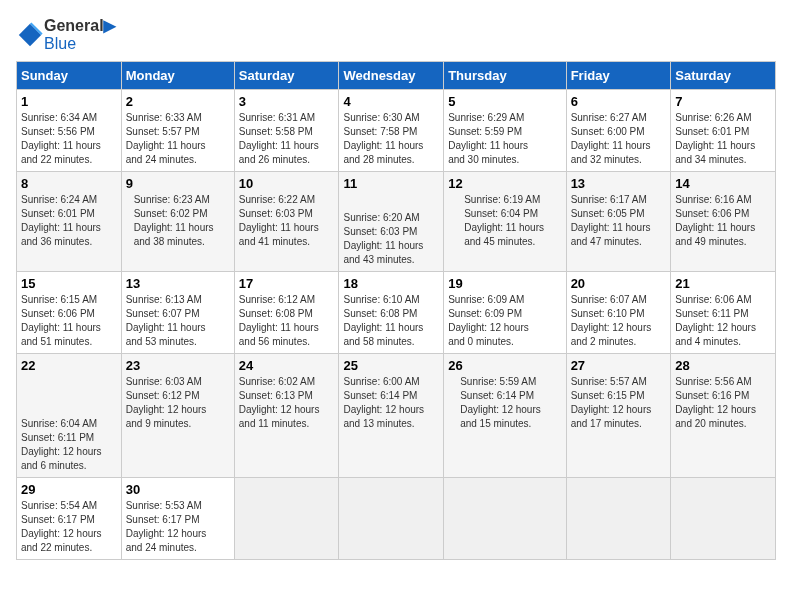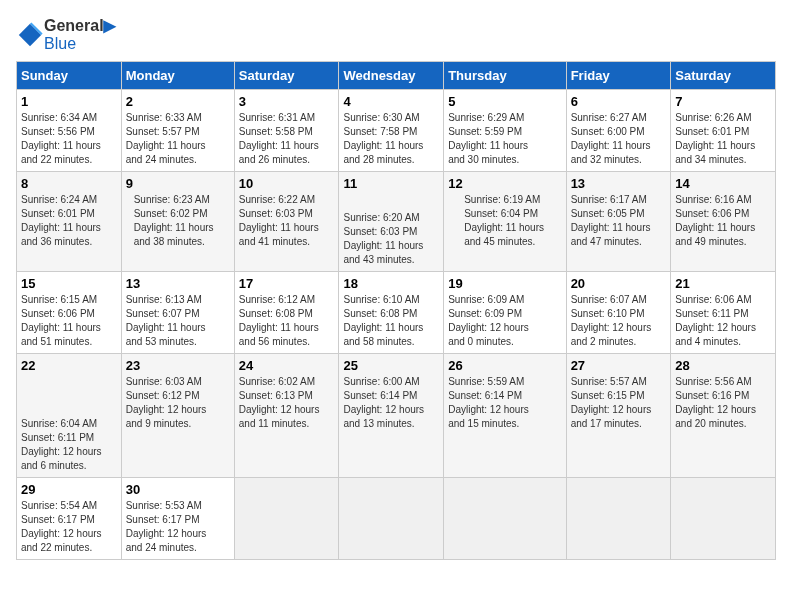--- a/index.html
+++ b/index.html
@@ -280,21 +280,21 @@
         </td>
         <td>
           <div class="day-num">25</div>
           <div class="day-info" style="white-space: pre-line;">Sunrise: 6:00 AM
 Sunset: 6:14 PM
 Daylight: 12 hours
 and 13 minutes.</div>
         </td>
         <td>
           <div class="day-num">26</div>
-          <div class="day-info" style="white-space: pre-line;">Sunrise: 5:59 AM
+          <div class="day-info" style="white-space: pre-line; margin-left: 12px;">Sunrise: 5:59 AM
 Sunset: 6:14 PM
 Daylight: 12 hours
 and 15 minutes.</div>
         </td>
         <td>
           <div class="day-num">27</div>
           <div class="day-info" style="white-space: pre-line;">Sunrise: 5:57 AM
 Sunset: 6:15 PM
 Daylight: 12 hours
 and 17 minutes.</div>

